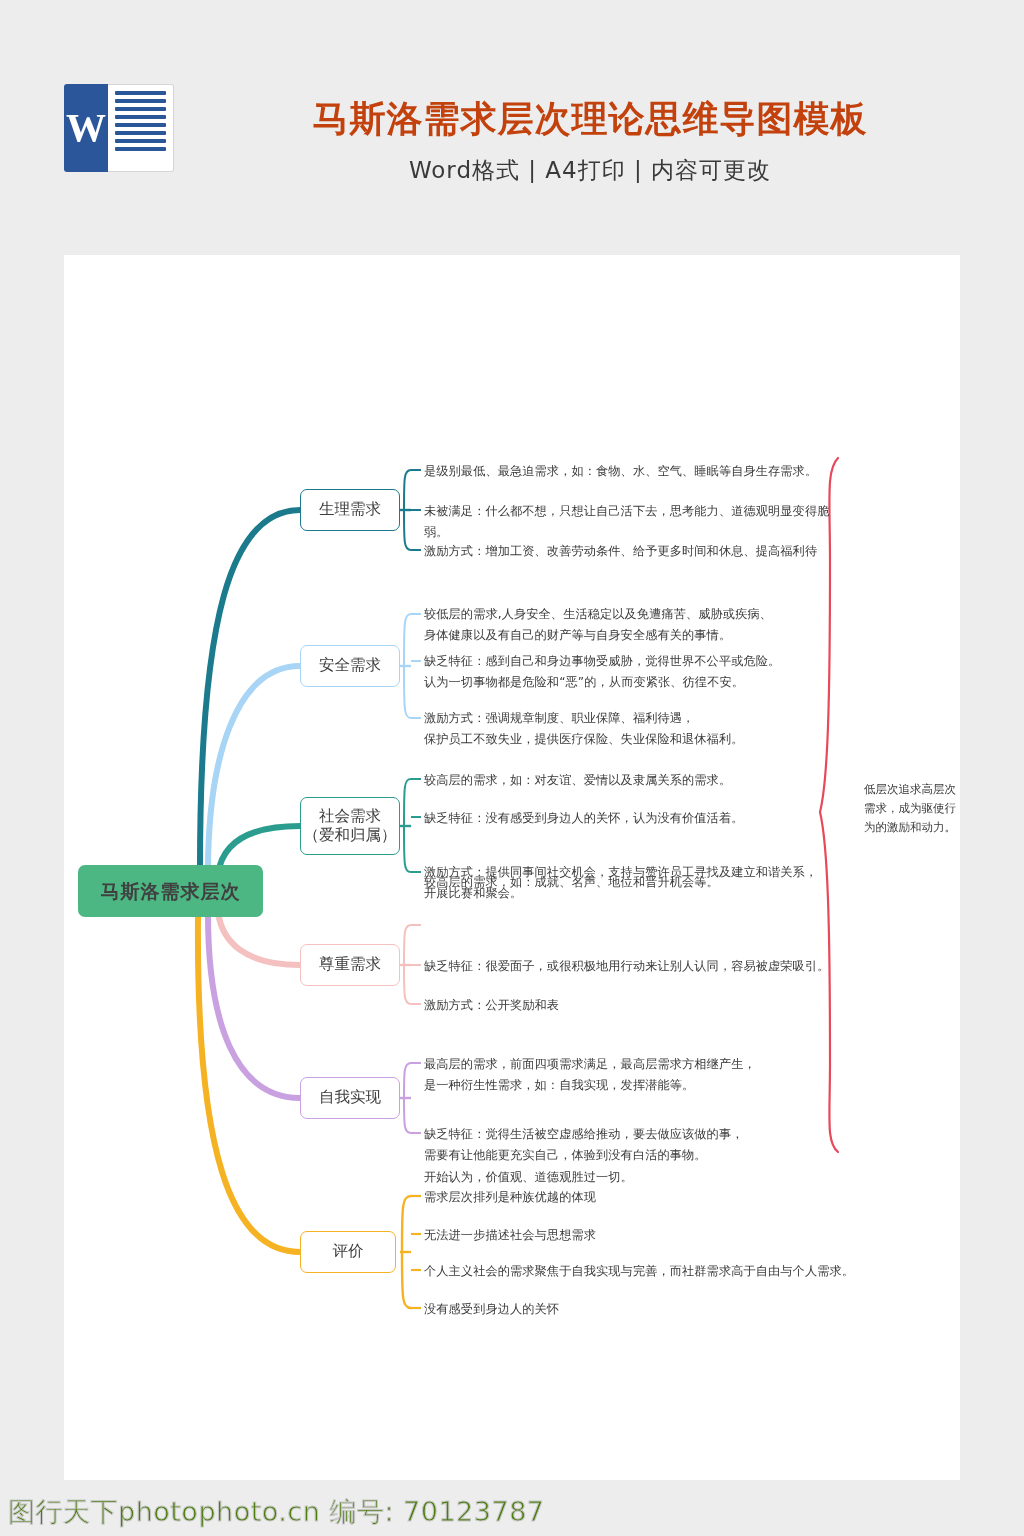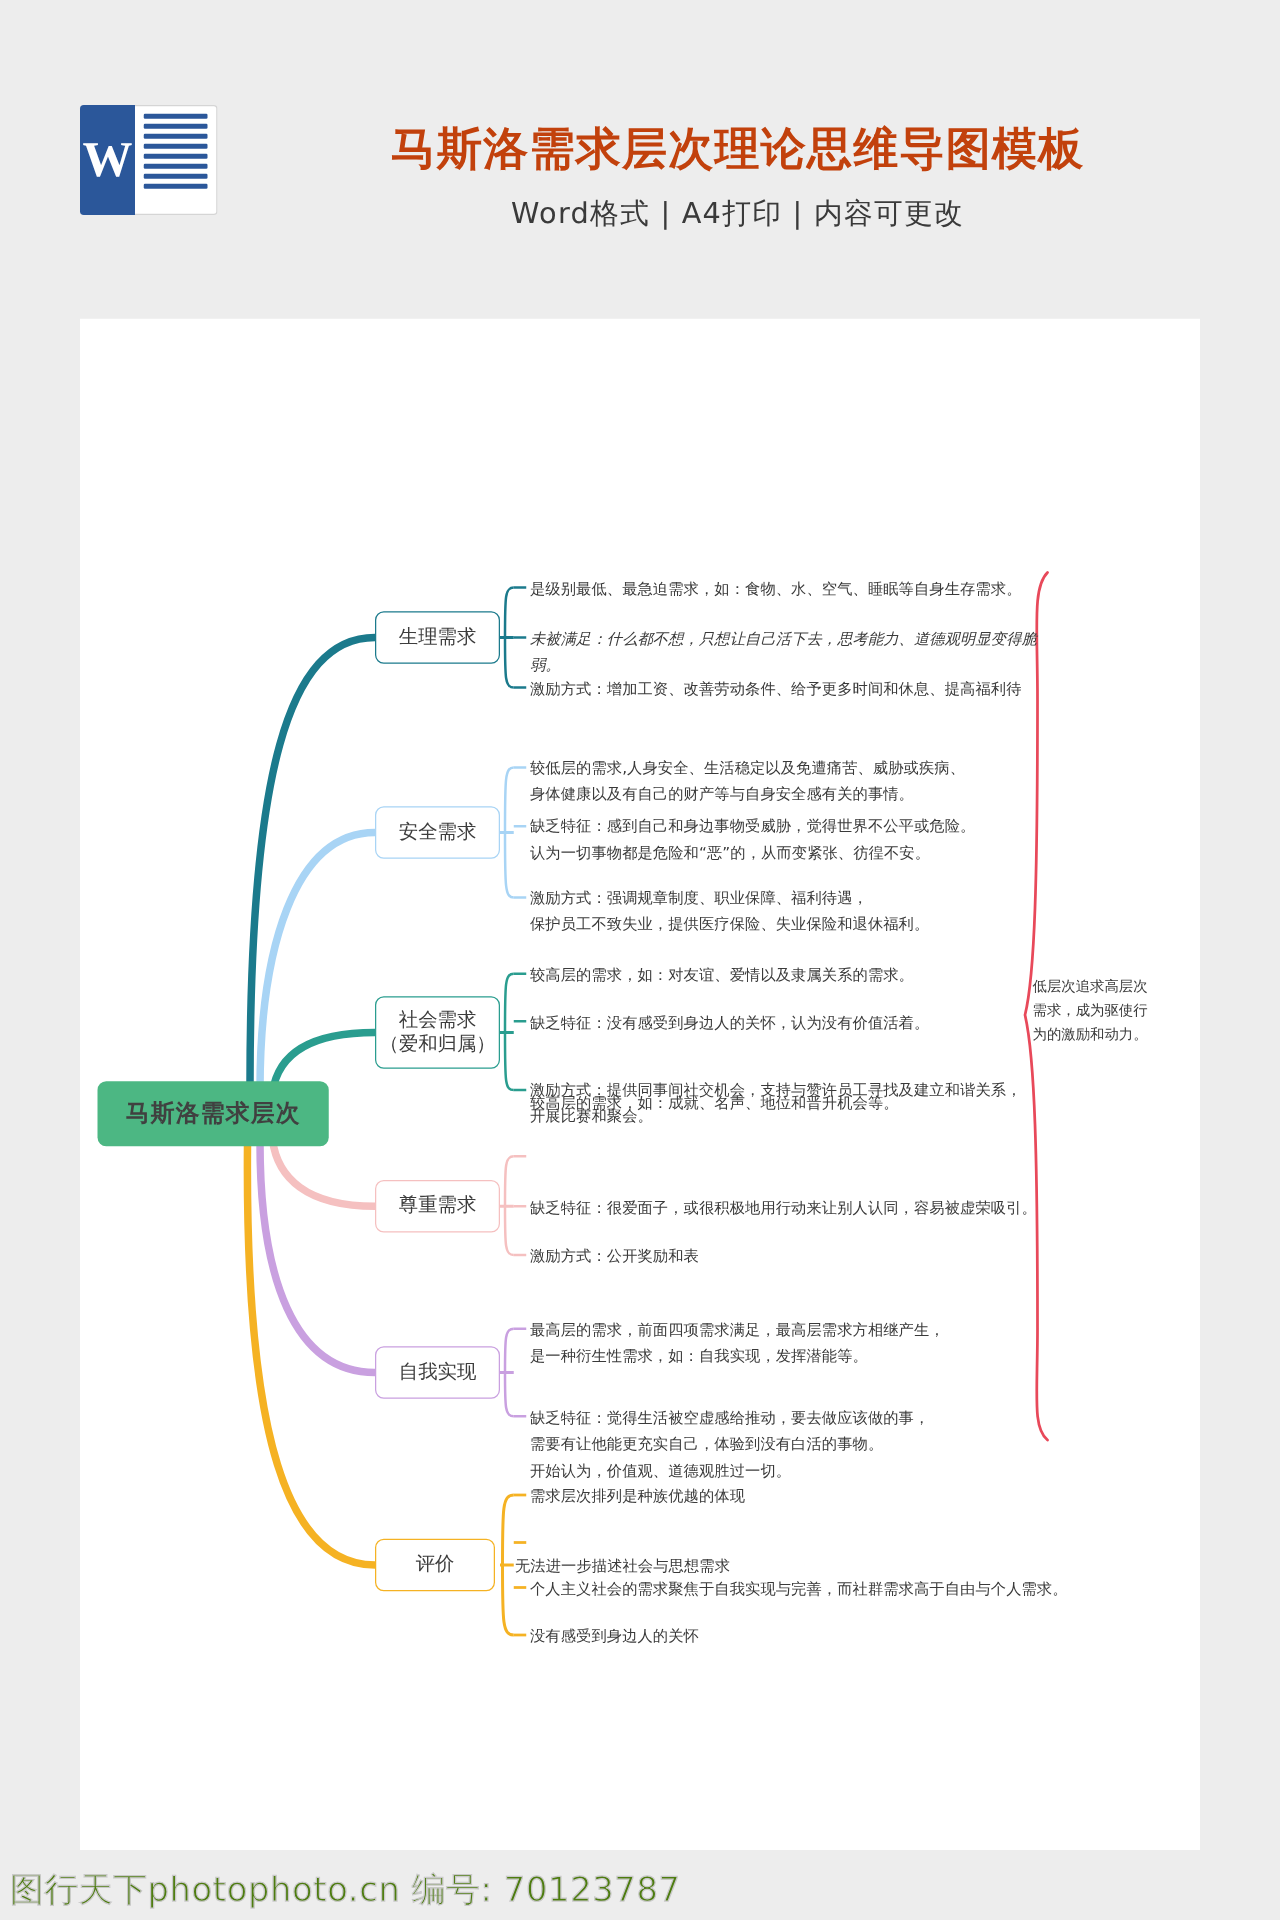--- a/index.html
+++ b/index.html
@@ -143,21 +143,21 @@
     color: #3a3a3a;
     line-height: 1.75;
     font-family: "DejaVu Sans", "Liberation Sans", sans-serif;
     white-space: pre-line;
     letter-spacing: 0.1px;
   }
 
   
   .brace-note {
     position: absolute;
-    left: 826px; top: 780px;
+    left: 864px; top: 780px;
     width: 105px;
     font-size: 11.5px;
     color: #3a3a3a;
     line-height: 1.65;
     font-family: "DejaVu Sans", "Liberation Sans", sans-serif;
     white-space: pre-line;
   }
 
   
   .watermark {
@@ -267,21 +267,21 @@
 
 <div class="branch-node" style="left:300px; top:1077px; width:100px; height:42px; border-color:#c9a0e0;">
   <span>自我实现</span>
 </div>
 
 <div class="branch-node" style="left:300px; top:1231px; width:96px; height:42px; border-color:#f5b223;">
   <span>评价</span>
 </div>
 
 <div class="leaf" style="left:424px; top:461px; width:420px;">是级别最低、最急迫需求，如：食物、水、空气、睡眠等自身生存需求。</div>
-<div class="leaf" style="left:424px; top:501px; width:420px;font-style:italic;">未被满足：什么都不想，只想让自己活下去，思考能力、道德观明显变得脆
+<div class="leaf" style="left:424px; top:501px; width:420px;">未被满足：什么都不想，只想让自己活下去，思考能力、道德观明显变得脆
 弱。</div>
 <div class="leaf" style="left:424px; top:541px; width:420px;">激励方式：增加工资、改善劳动条件、给予更多时间和休息、提高福利待</div>
 
 <div class="leaf" style="left:424px; top:604px; width:420px;">较低层的需求,人身安全、生活稳定以及免遭痛苦、威胁或疾病、
 身体健康以及有自己的财产等与自身安全感有关的事情。</div>
 <div class="leaf" style="left:424px; top:651px; width:420px;">缺乏特征：感到自己和身边事物受威胁，觉得世界不公平或危险。
                 认为一切事物都是危险和“恶”的，从而变紧张、彷徨不安。</div>
 <div class="leaf" style="left:424px; top:708px; width:420px;">激励方式：强调规章制度、职业保障、福利待遇，
                 保护员工不致失业，提供医疗保险、失业保险和退休福利。</div>
 
@@ -294,21 +294,21 @@
 <div class="leaf" style="left:424px; top:956px; width:420px;">缺乏特征：很爱面子，或很积极地用行动来让别人认同，容易被虚荣吸引。</div>
 <div class="leaf" style="left:424px; top:995px; width:420px;">激励方式：公开奖励和表</div>
 
 <div class="leaf" style="left:424px; top:1054px; width:420px;">最高层的需求，前面四项需求满足，最高层需求方相继产生，
 是一种衍生性需求，如：自我实现，发挥潜能等。</div>
 <div class="leaf" style="left:424px; top:1124px; width:420px;">缺乏特征：觉得生活被空虚感给推动，要去做应该做的事，
                 需要有让他能更充实自己，体验到没有白活的事物。
                 开始认为，价值观、道德观胜过一切。</div>
 
 <div class="leaf" style="left:424px; top:1187px; width:460px;">需求层次排列是种族优越的体现</div>
-<div class="leaf" style="left:412px; top:1225px; width:460px;margin-top:18px;">无法进一步描述社会与思想需求</div>
+<div class="leaf" style="left:424px; top:1225px; width:460px;">无法进一步描述社会与思想需求</div>
 <div class="leaf" style="left:424px; top:1261px; width:460px;">个人主义社会的需求聚焦于自我实现与完善，而社群需求高于自由与个人需求。</div>
 <div class="leaf" style="left:424px; top:1299px; width:460px;">没有感受到身边人的关怀</div>
 
 <div class="brace-note">低层次追求高层次
 需求，成为驱使行
 为的激励和动力。</div>
 
 <div class="watermark">图行天下photophoto.cn 编号: 70123787</div>
 
 </body></html>

